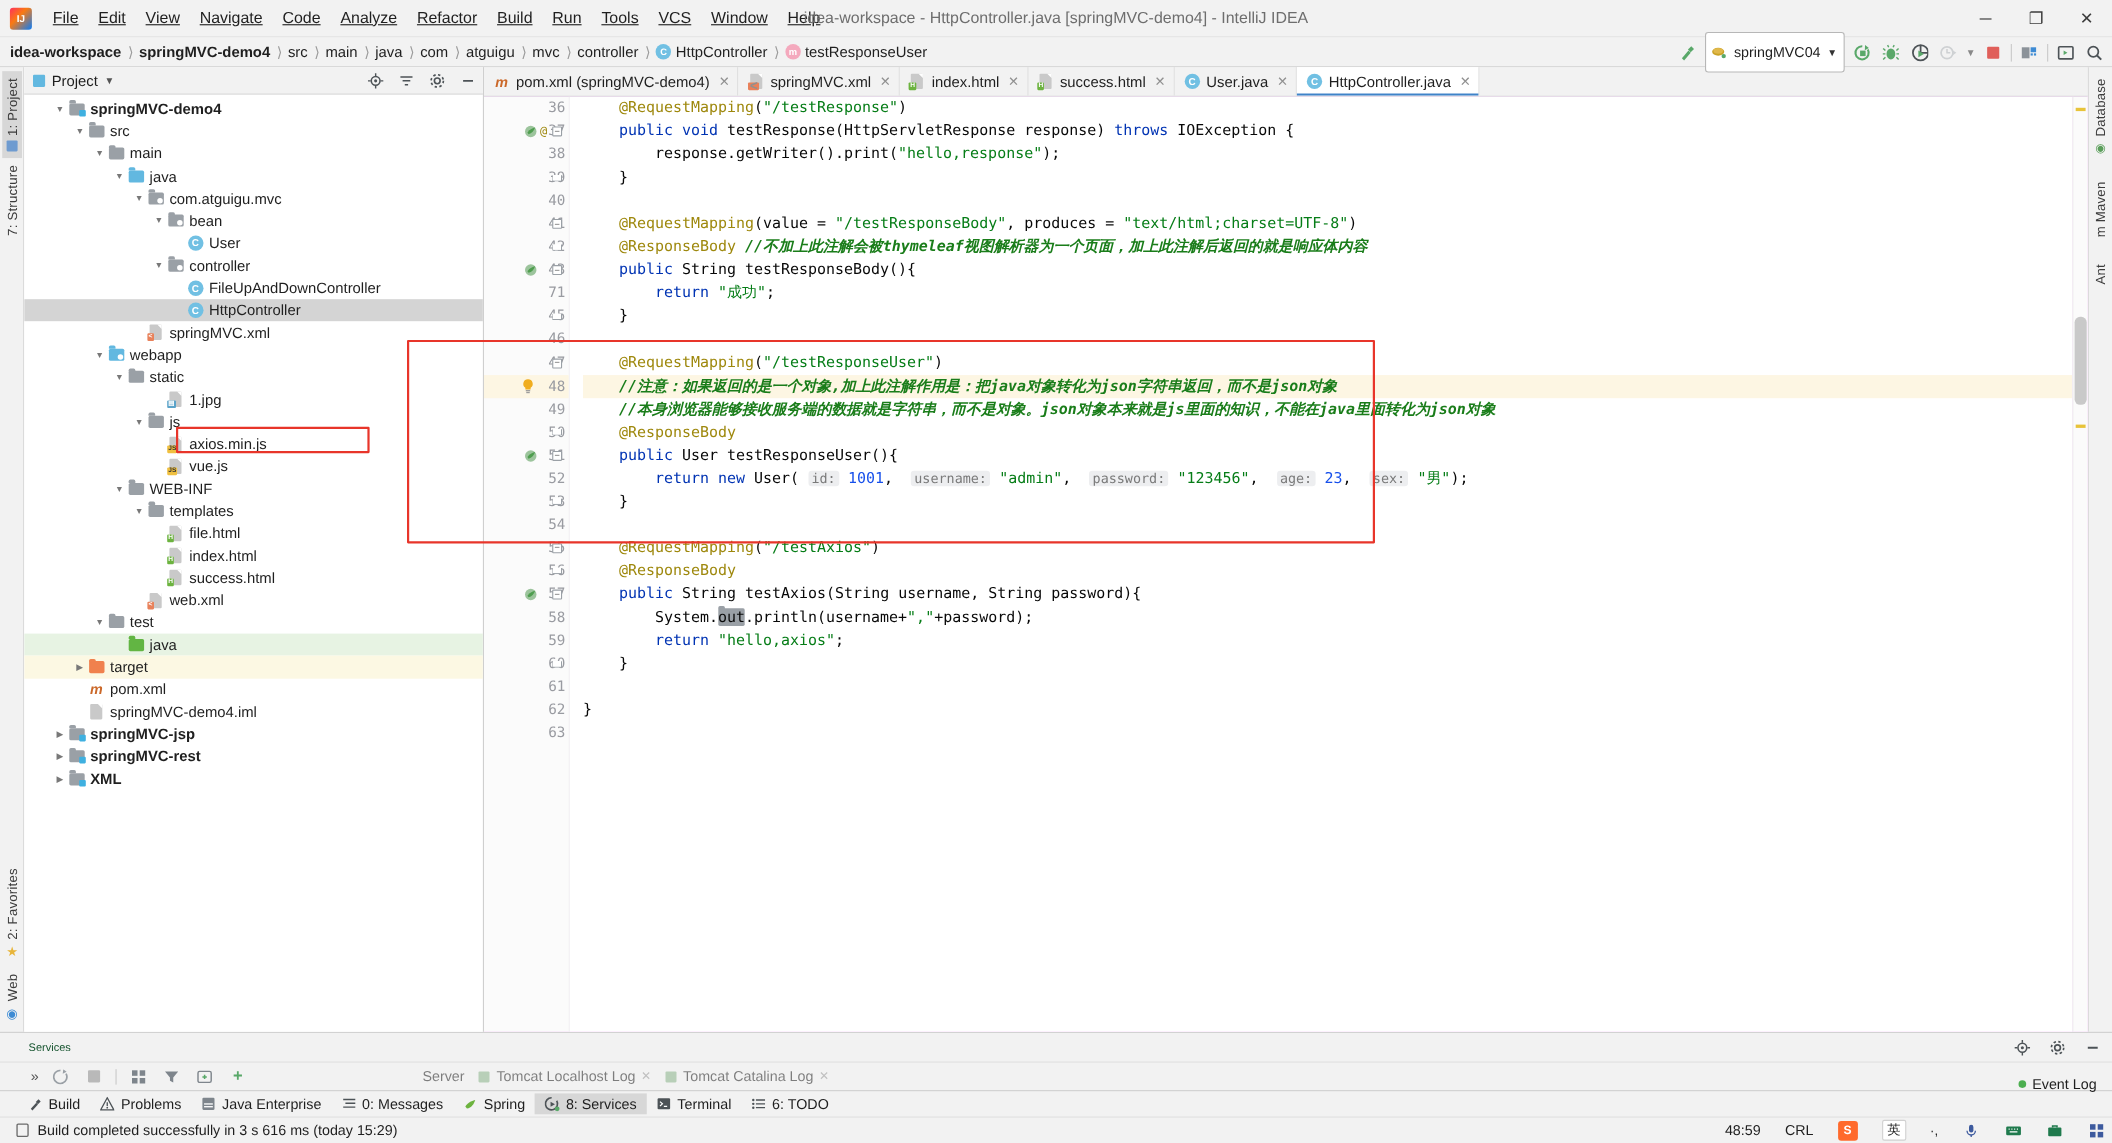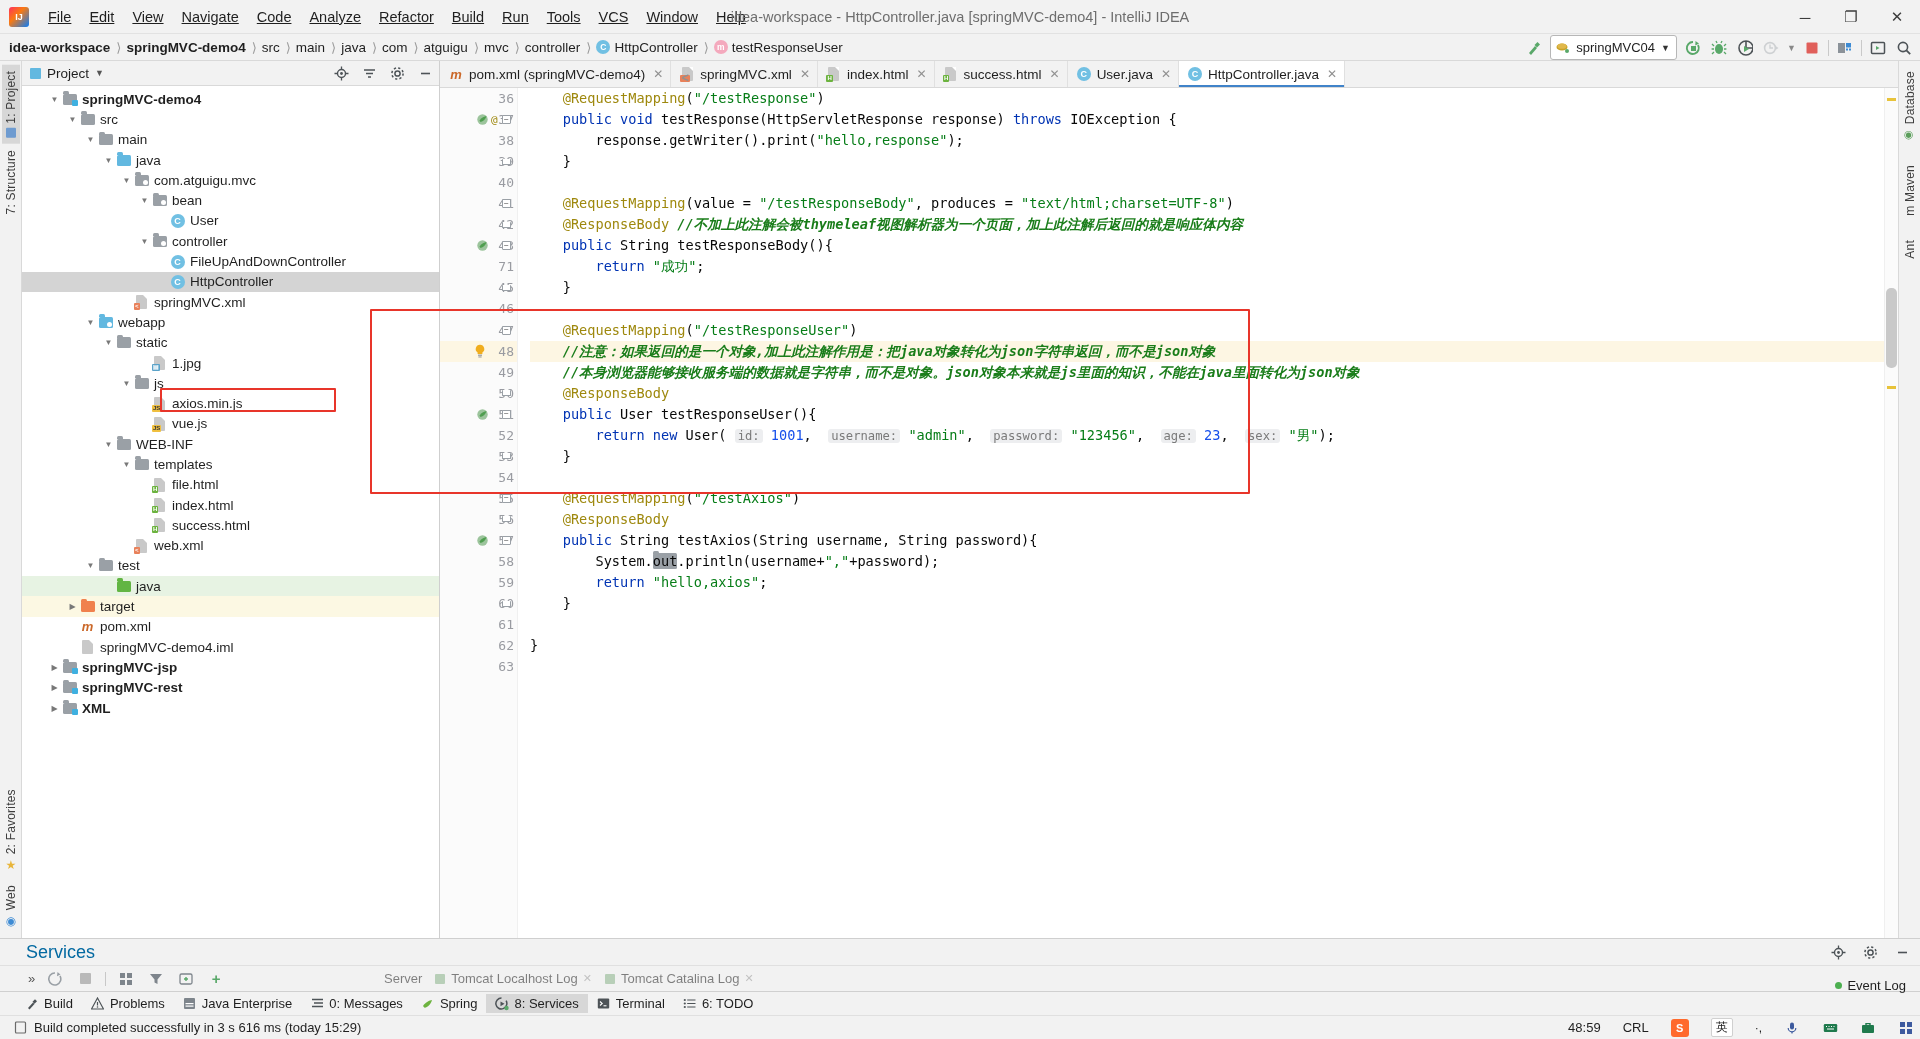--- a/index.html
+++ b/index.html
@@ -57,21 +57,21 @@
   .crumb-sep { color:#9b9b9b; font-size: 13px; padding: 0 2px; }
   .cb { width:14px; height:14px; border-radius:50%; display:inline-flex; align-items:center; justify-content:center;
         font-size:8.5px; color:#fff; font-weight:bold; flex:0 0 14px; }
   .cb.c { background:#71c0e3; }
   .cb.m { background:#f4a9bd; }
 
   .nav-right { position:absolute; right: 6px; top:0; height:27px; display:flex; align-items:center; gap:6px; }
   .ico { width: 20px; height: 20px; display:flex; align-items:center; justify-content:center; }
   .ico svg { display:block; }
   .runcfg {
-    display:flex; align-items:center; gap:6px; height: 25px; padding: 0 6px 0 5px;
+    display:flex; align-items:center; gap:6px; height: 37px; padding: 0 6px 0 5px;
     border: 1px solid #b7b7b7; border-radius: 3px; background: #fff;
     font-size: 13px; color:#1f1f1f;
   }
 
   
   .body { flex: 1 1 auto; display:flex; min-height: 0; }
 
   
   .lrail {
     width: 22px; flex: 0 0 22px; background: #f2f2f2; border-right: 1px solid #d9d9d9;
@@ -184,21 +184,21 @@
   
   .markers {
     width: 14px; flex: 0 0 14px; background: #fbfbfb; position: relative; border-left: 1px solid #efefef;
   }
   .mk { position:absolute; right: 2px; height: 2.5px; width: 9px; }
   .scrollthumb { position:absolute; right: 1px; width: 11px; background: #c9c9c9; border-radius: 5px; }
 
   
   .bottom { flex: 0 0 auto; background: #f2f2f2; border-top: 1px solid #cfcfcf; }
   .svc-head { height: 26px; display:flex; align-items:center; padding-left: 26px; position:relative; }
-  .svc-head .t { font-size: 18px; color:#0369a1; }
+  .svc-head .t { font-size: 10px; color:#14532d; }
   .svc-head .r { position:absolute; right: 8px; display:flex; align-items:center; gap: 12px; }
   .svc-toolbar {
     height: 26px; display:flex; align-items:center; gap: 10px; padding-left: 28px;
     border-top: 1px solid #e0e0e0; position: relative;
   }
   .svc-tabs { position:absolute; left: 380px; display:flex; align-items:center; gap: 4px; font-size: 13px; color:#1f1f1f; }
   .svc-tab { display:flex; align-items:center; gap:5px; padding: 1px 4px; opacity: .55; }
   .svc-sep { width:1px; height:14px; background:#c8c8c8; }
 
   

